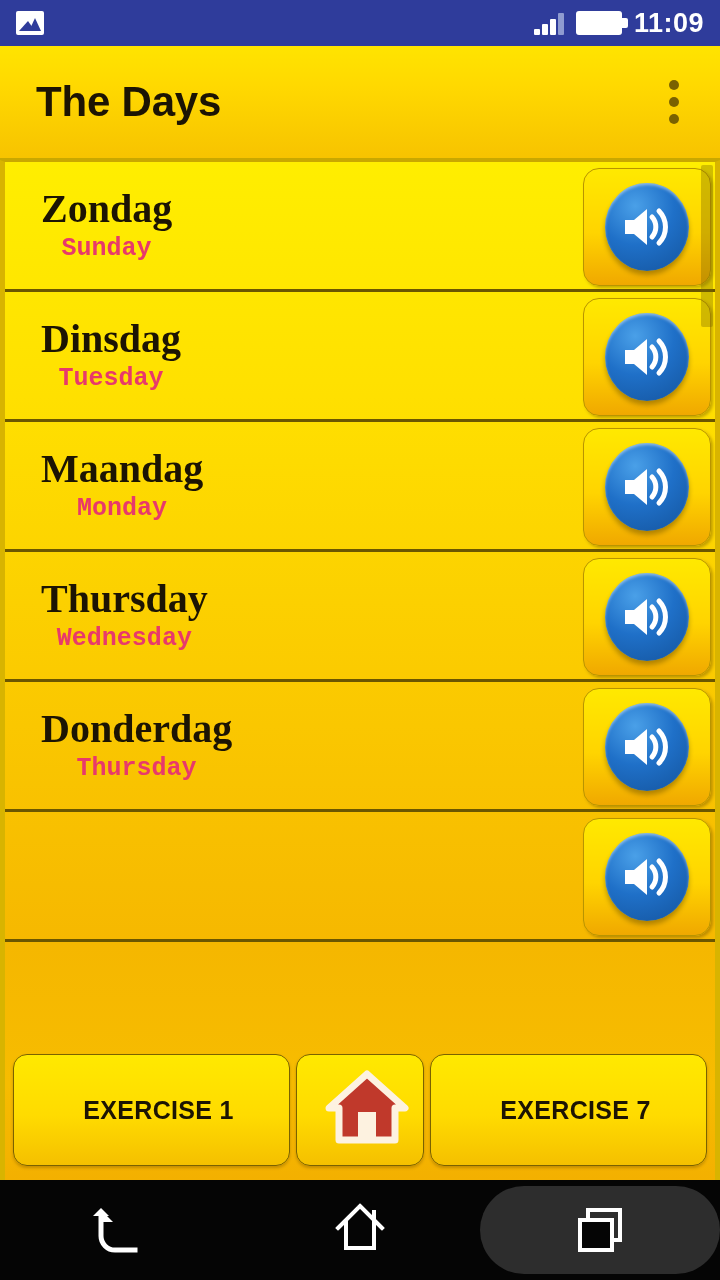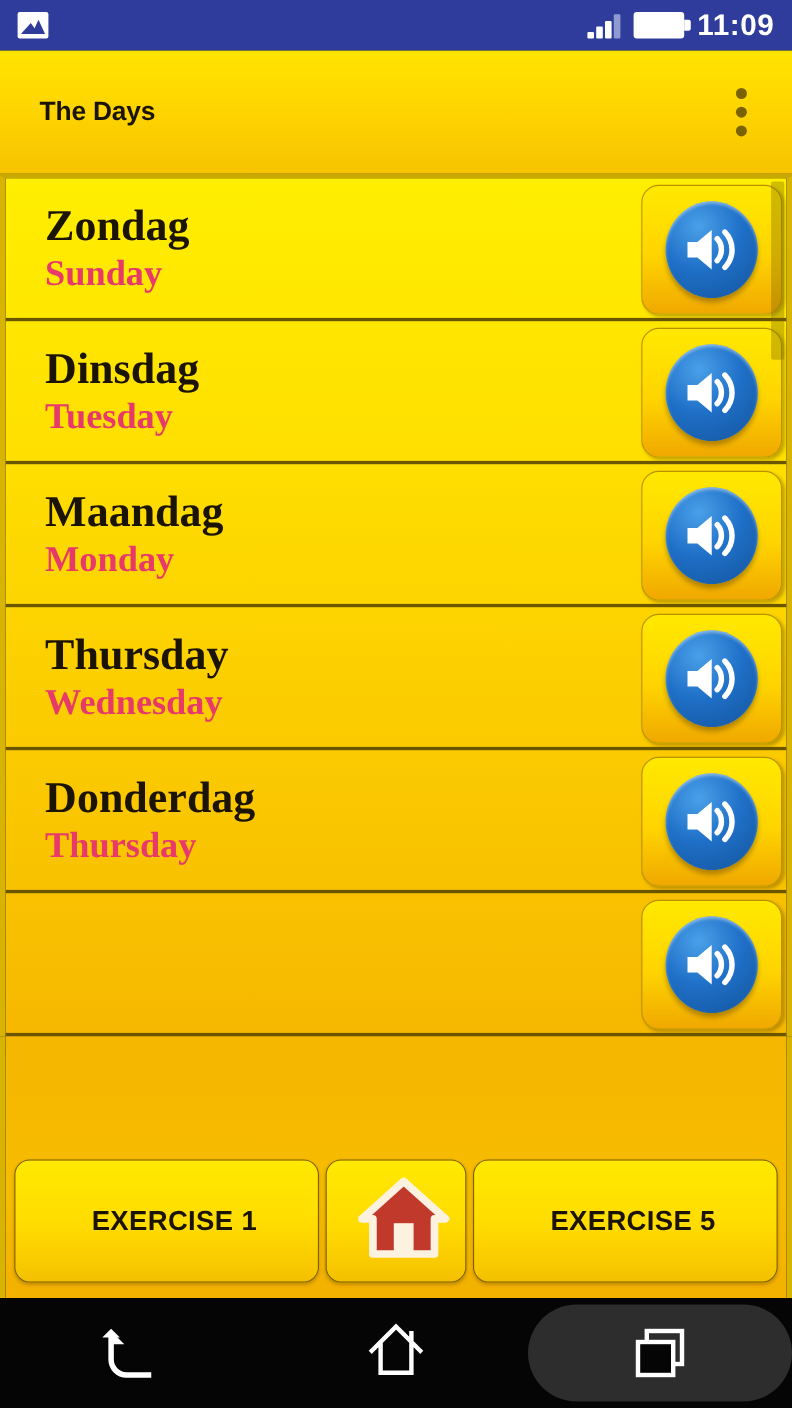--- a/index.html
+++ b/index.html
@@ -55,21 +55,21 @@
 
   
   #title-bar{
     position:absolute; top:46px; left:0; width:720px; height:114px;
     background:linear-gradient(to bottom,#ffe400 0%,#ffd900 35%,#f7c300 100%);
     display:flex; align-items:center;
     padding:0 24px 0 36px;
     border-bottom:2px solid #c9a800;
   }
   #app-title{
-    font-size:24px; font-weight:bold; color:#1c1403;
+    font-size:42px; font-weight:bold; color:#1c1403;
     font-family:"Liberation Sans", sans-serif;
     letter-spacing:-0.2px;
   }
   #overflow-menu{
     margin-left:auto; width:44px; height:60px;
     display:flex; flex-direction:column; align-items:center; justify-content:center; gap:7px;
   }
   #overflow-menu span{
     width:10px;height:10px;border-radius:50%;background:#7a6200;
   }
@@ -90,23 +90,24 @@
     display:flex; align-items:center;
     padding-left:18px;
   }
   .day-texts{ display:flex; flex-direction:column; justify-content:center; gap:6px;margin-left:18px; }
   .word-native{
     font-family:"Liberation Serif", serif;
     font-weight:bold; font-size:40px; color:#1c1403;
     line-height:1.05;
   }
   .word-trans{
-    font-family:Liberation Serif, serif;
-    font-weight:bold; font-size:33px; color:#e8396b;
+    font-family:Liberation Mono, monospace;
+    font-weight:bold; font-size:25px; color:#e8396b;
     line-height:1.05;
+    text-align:center;
   }
   .speak-btn{
     position:absolute; right:4px; top:6px;
     width:128px; height:118px;
     border-radius:16px;
     background:linear-gradient(to bottom,#ffe900 0%,#ffd400 55%,#f0a800 100%);
     border:1px solid #b89400;
     box-shadow:2px 2px 3px rgba(90,60,0,.35);
     display:flex; align-items:center; justify-content:center;
   }
@@ -302,21 +303,21 @@
   <div class="action-btn" id="home-button">
     <span>
       <svg width="86" height="80" viewBox="0 0 86 80">
         <path d="M43 6 L81 40 L71 40 L71 72 L15 72 L15 40 L5 40 Z" fill="#c0392b" stroke="#fdf2e0" stroke-width="7" stroke-linejoin="round"></path>
         <rect x="34" y="44" width="18" height="28" fill="#fdf2e0"></rect>
       </svg>
     </span>
   </div>
 
   <div class="action-btn">
-    <span class="btn-label">EXERCISE 5</span>
+    <span class="btn-label">EXERCISE 7</span>
   </div>
 </div>
 
 <div id="nav-bar">
 
   <div class="nav-slot">
     <span class="nav-glyph">
       <svg width="58" height="56" viewBox="0 0 58 56">
         <path d="M10 16 L10 36 a14 14 0 0 0 14 14 L44 50" stroke="#ffffff" stroke-width="5" fill="none" stroke-linecap="square"></path>
         <path d="M10 10 L22 22 L10 22 Z" fill="#ffffff"></path>

